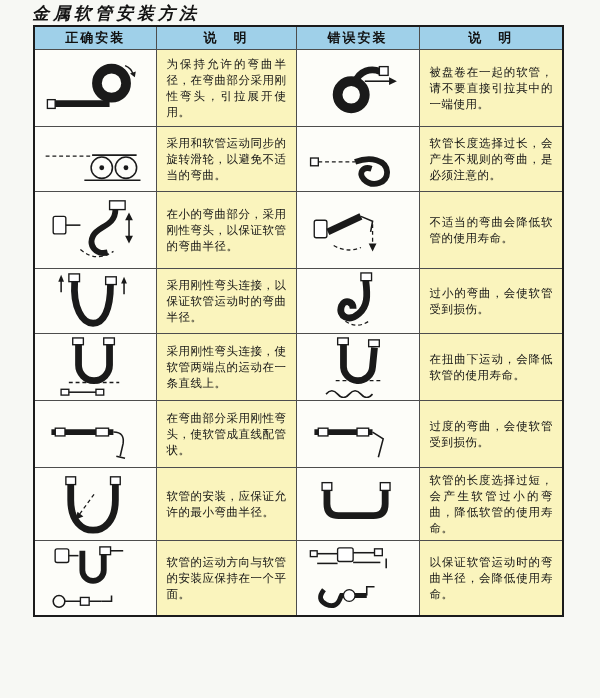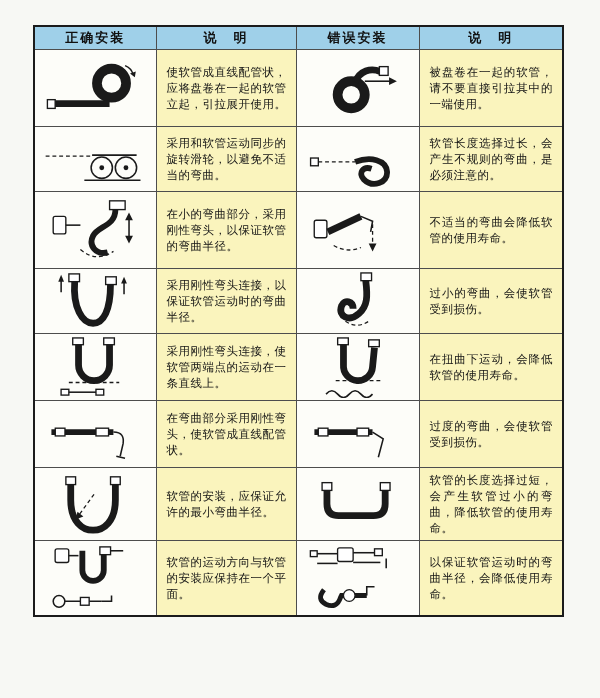--- a/index.html
+++ b/index.html
@@ -50,20 +50,21 @@
   svg.fig .hose { fill:none; stroke-linecap:butt; }
   svg.fig .thin { fill:none; stroke-width:1.6; }
   svg.fig .fit  { fill:#ffffff; stroke-width:1.4; }
   svg.fig .dash { fill:none; stroke-width:1.3; stroke-dasharray:4 3; }
   svg.fig .head { fill:#1a1a1a; stroke:none; }
 </style>
 </head>
 <body>
 
 <div class="page">
+  <div class="doc-title">金属软管安装方法</div>
 
   <table class="hose-table">
     <colgroup>
         <col class="c1">
         <col class="c2">
         <col class="c3">
         <col class="c4">
       </colgroup>
     <tbody>
         <tr>
@@ -76,21 +77,21 @@
     <tr class="rh1">
       <td class="fig-cell">
         <svg class="fig" width="108" height="68" viewBox="0 0 110 70">
           <circle class="hose" cx="72" cy="30" r="15" stroke-width="10"></circle>
           <path class="hose" d="M12 51 H70" stroke-width="7"></path>
           <rect class="fit" x="6" y="47" width="8" height="9"></rect>
           <path class="thin" d="M86 12 q7 3 8 9"></path>
               <polygon class="head" points="96,24 91,20 97,18"></polygon>
         </svg>
       </td>
-      <td class="txt-cell">使软管成直线配管状，应将盘卷在一起的软管立起，引拉展开使用。</td>
+      <td class="txt-cell">为保持允许的弯曲半径，在弯曲部分采用刚性弯头，引拉展开使用。</td>
       <td class="fig-cell">
         <svg class="fig" width="108" height="68" viewBox="0 0 110 70">
           <circle class="hose" cx="48" cy="42" r="14" stroke-width="10"></circle>
           <path class="hose" d="M52 29 C57 17 68 14 78 18" stroke-width="7"></path>
           <rect class="fit" x="77" y="13" width="9" height="9"></rect>
           <line class="thin" x1="62" y1="28" x2="88" y2="28"></line>
               <polygon class="head" points="95,28 87,24 87,32"></polygon>
         </svg>
       </td>
       <td class="txt-cell">被盘卷在一起的软管，请不要直接引拉其中的一端使用。</td>

